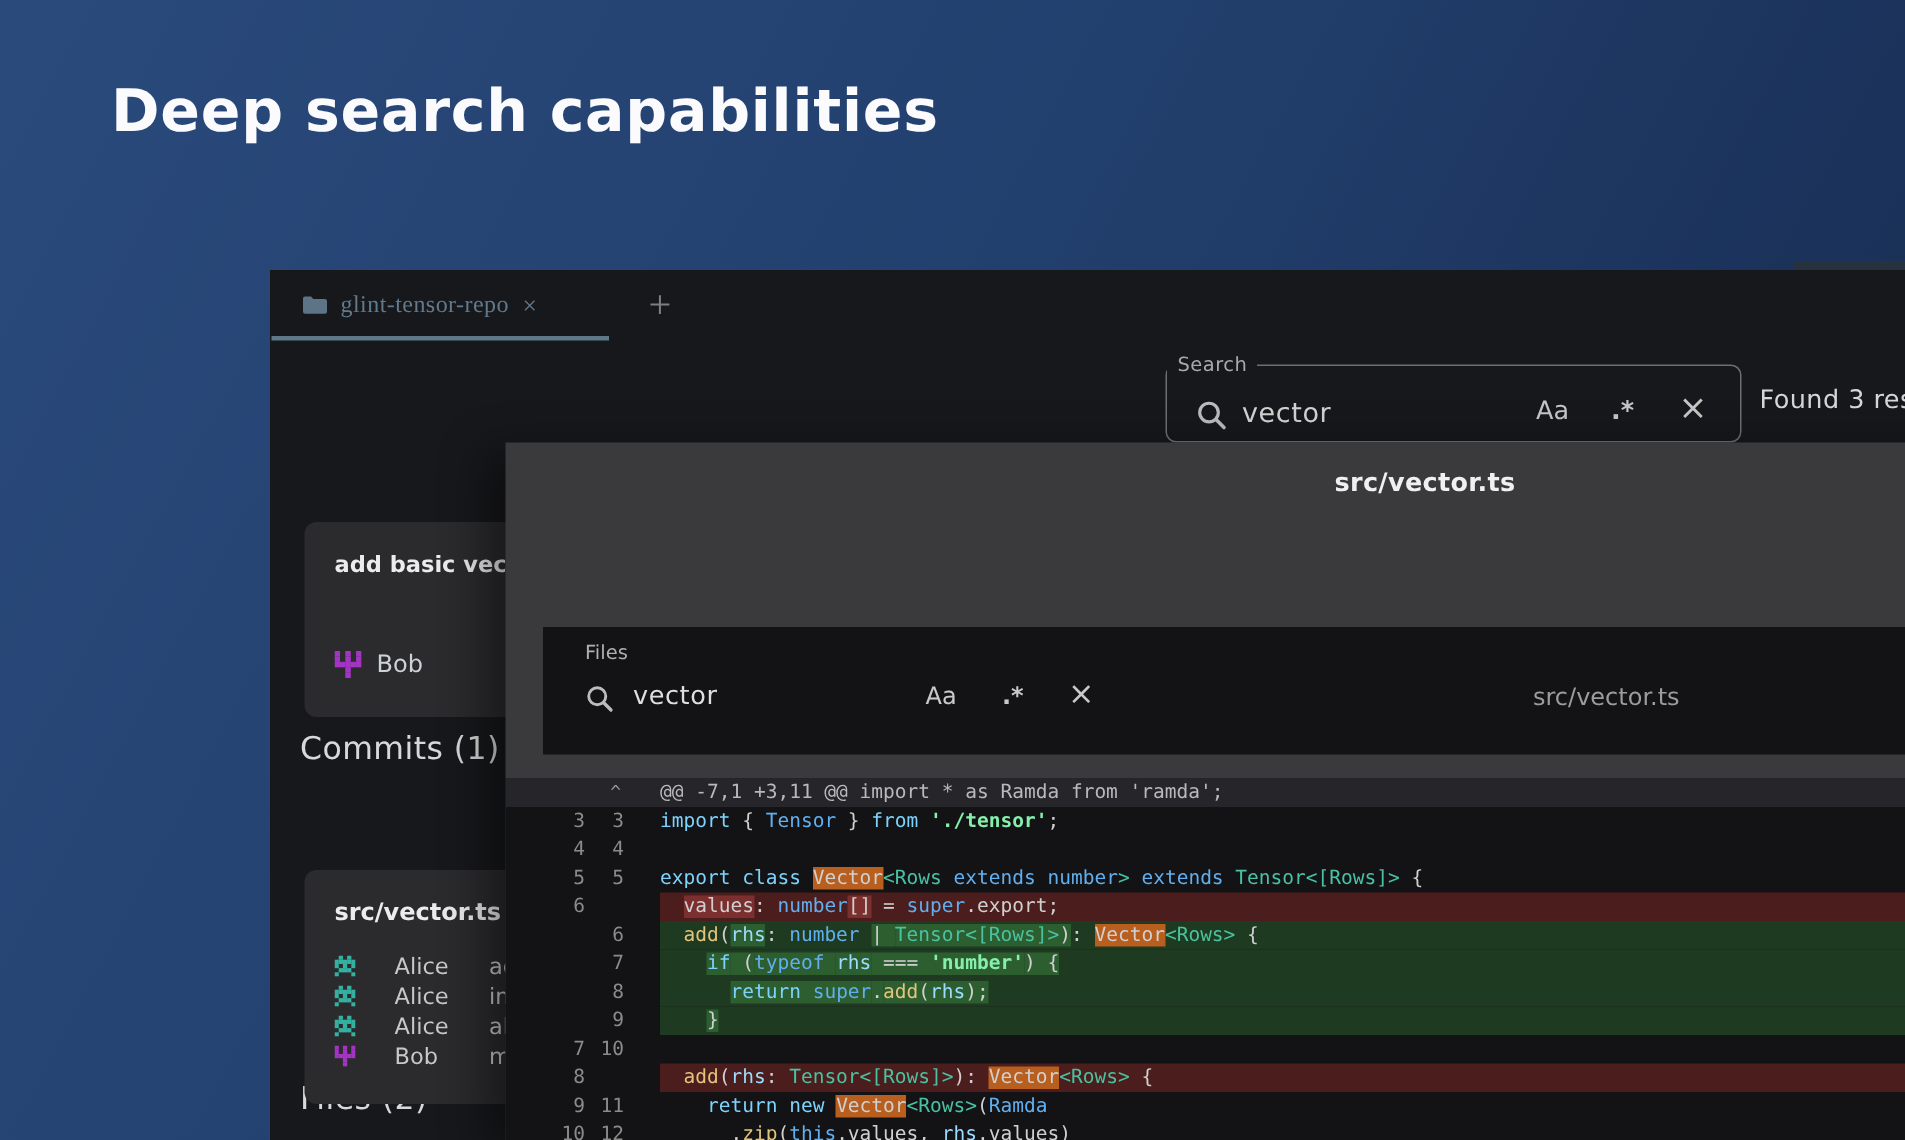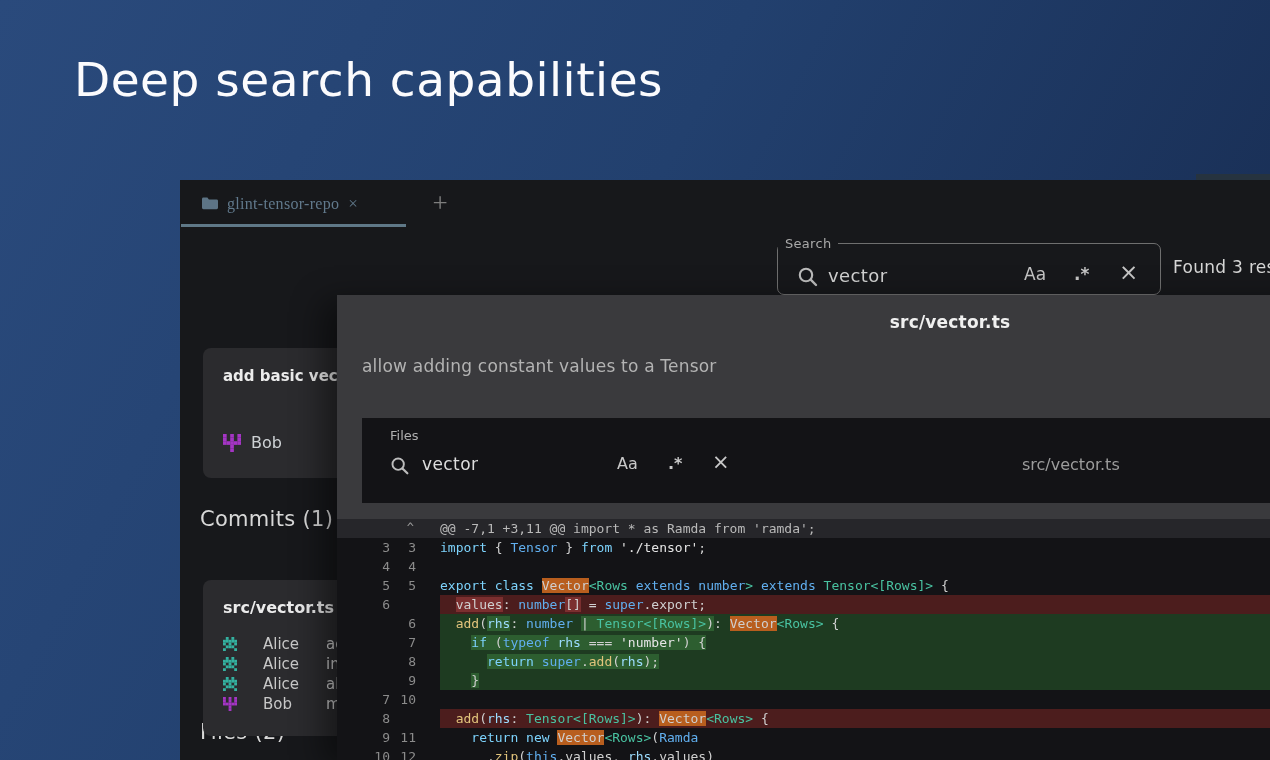--- a/index.html
+++ b/index.html
@@ -5,21 +5,21 @@
   * { margin:0; padding:0; box-sizing:border-box; }
   html,body { width:1270px; height:760px; overflow:hidden; }
   body {
     position:relative;
     font-family:"DejaVu Sans","Liberation Sans",sans-serif;
     background:linear-gradient(118deg,#2a4a7c 0%,#22406e 45%,#16294d 100%);
   }
   
   .hero-title {
     position:absolute; left:74px; top:52px;
-    font-size:47px; font-weight:400; color:#fbfbfd; letter-spacing:.5px;
+    font-size:39px; font-weight:700; color:#fbfbfd; letter-spacing:.5px;
   }
   
   .bg-window-edge {
     position:absolute; left:1196px; top:174px; width:74px; height:11px;
     background:#26333f; border-bottom:3px solid #4e6c7e;
   }
   
   .app-window {
     position:absolute; left:180px; top:180px; width:1090px; height:580px;
     background:#17181b; overflow:hidden;
@@ -46,21 +46,21 @@
   .search-value { position:absolute; left:50px; top:14px; color:#d2d2d2; font-size:18px; letter-spacing:.4px; }
   .opt-btn { position:absolute; top:13px; color:#c6c6c6; font-size:17px; cursor:pointer; }
   .opt-case { left:246px; }
   .opt-regex { left:296px; font-weight:600; }
   .opt-clear { left:341px; font-size:23px; top:8px; font-weight:400; }
   .found-results {
     position:absolute; left:993px; top:77px; color:#d6d6d6; font-size:17px; white-space:nowrap; letter-spacing:.3px;
   }
   
   .side-heading { position:absolute; left:20px; color:#d8d8d8; font-size:21px; letter-spacing:.3px; }
-  .h-commits { top:307px;margin-top:20px; }
+  .h-commits { top:307px; }
   .h-files { top:540px; }
   .side-card {
     position:absolute; left:23px; width:292px; background:#2b2b2e; border-radius:8px;
   }
   .commit-card { top:168px; height:130px; }
   .commit-title { position:absolute; left:20px; top:19px; color:#ececec; font-size:15px; font-weight:700; white-space:nowrap; }
   .commit-author { position:absolute; left:20px; top:85px; display:flex; align-items:center; gap:10px; color:#ced2d5; font-size:16px; }
   .files-card { top:400px; height:156px; }
   .files-title { position:absolute; left:20px; top:18px; color:#ececec; font-size:16px; font-weight:700; }
   .file-rows { position:absolute; left:20px; top:54px; right:8px; }
@@ -100,21 +100,21 @@
   .code-row.hunk { background:#26262a; }
   .code-row.hunk .code { color:#b9b9b9; }
   .code-row.del .code { background:#4c1d1d; }
   .code-row.add .code { background:#1e3b21; }
   .code-row.del .whl { background:#7b2f2f; }
   .code-row.add .whl { background:#2d5e30; }
   .mhl { background:#b85e1e; color:#ffffff; }
   .tk-kw { color:#7dd3fc; }
   .tk-bl { color:#61afef; }
   .tk-ty { color:#49c2a1; }
-  .tk-str { color:#e5e5e5; }
+  .tk-str { color:#86efac;font-weight:bold; }
   .tk-fn { color:#e2c47c; }
   .tk-pl { color:#d0d0d0; }
   .tk-pm { color:#9cdcfe; }
   .tk-hunk { color:#b9b9b9; }
   .sicon svg, .avatar svg { display:block; }
 </style>
 </head>
 <body>
 
 <div class="hero-title">Deep search capabilities</div>
@@ -270,21 +270,20 @@
           </span>
           <span class="fr-name">Bob</span>
           <span class="fr-msg">mov</span>
         </div>
       </div>
   </div>
 </div>
 
 <div class="overlay">
   <div class="overlay-title">src/vector.ts</div>
-  <div class="overlay-subtitle">allow adding constant values to a Tensor</div>
 
   <div class="find-panel">
     <div class="find-label">Files</div>
     <span class="sicon">
       <svg width="22" height="22" viewBox="0 0 24 24">
           <circle cx="10" cy="10" r="6.2" fill="none" stroke="#bcbcbc" stroke-width="2.1"></circle>
           <line x1="14.7" y1="14.7" x2="20" y2="20" stroke="#bcbcbc" stroke-width="2.4" stroke-linecap="round"></line>
         </svg>
     </span>
     <span class="find-value">vector</span>

